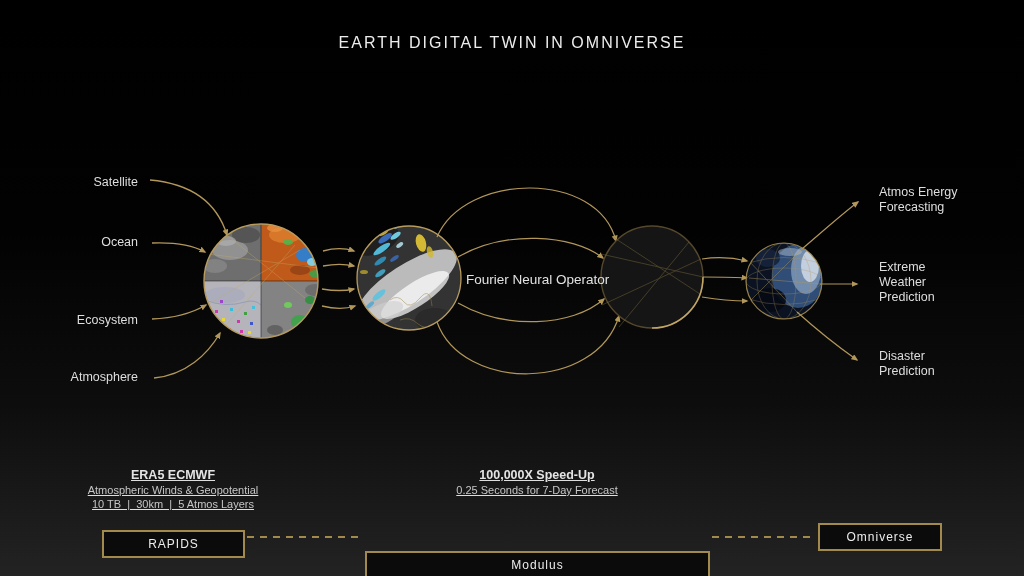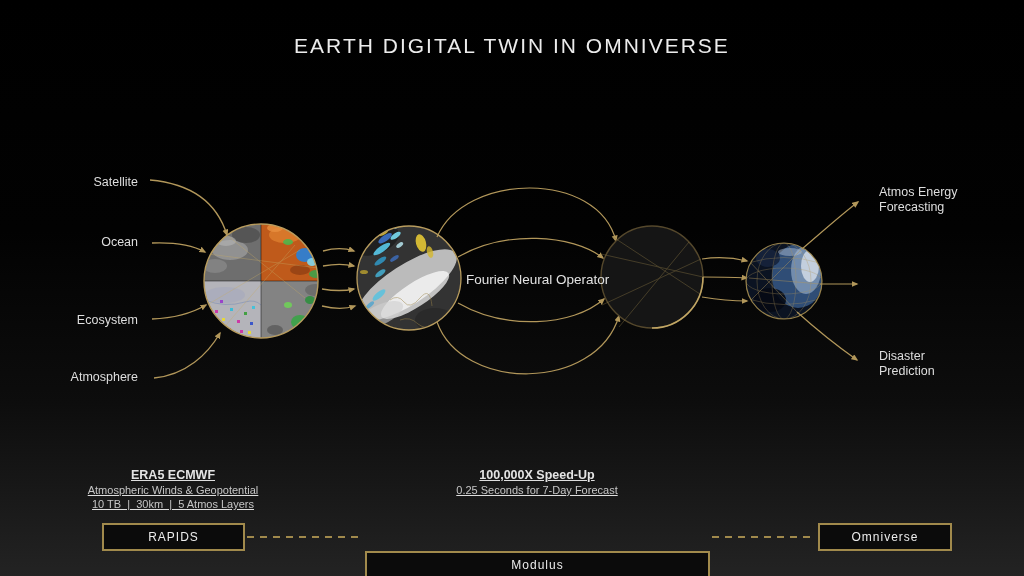--- a/index.html
+++ b/index.html
@@ -6,43 +6,43 @@
   .slide{
     position:relative;width:1024px;height:576px;overflow:hidden;
     background:linear-gradient(180deg,#000 0%,#020202 40%,#0d0d0d 70%,#1a1a1a 88%,#232323 100%);
     font-family:"Liberation Sans",sans-serif;
   }
   .slide *{box-sizing:border-box;}
   svg.canvas{position:absolute;left:0;top:0;z-index:1;}
   .txt{position:absolute;z-index:2;color:#dedede;}
   .title{
     left:0;top:34px;width:1024px;text-align:center;
-    font-size:21px;letter-spacing:2px;font-weight:500;color:#ececec;
+    font-size:16px;letter-spacing:2px;font-weight:500;color:#ececec;
   }
   .in-label{left:30px;width:108px;text-align:right;font-size:12.5px;color:#dedede;}
   .out-label{left:879px;font-size:12.5px;line-height:15px;color:#dedede;}
   .out-label span{display:block;}
   .fourier{left:466px;top:272px;font-size:13.5px;color:#e2e2e2;}
   .emulator{left:597px;top:258px;width:110px;text-align:center;
     font-size:11px;line-height:12.5px;letter-spacing:.6px;color:#cccccc;}
   .emulator span{display:block;}
   .stats{width:300px;text-align:center;top:468px;text-decoration:underline;}
   .stats .l1{display:block;font-size:12.5px;font-weight:bold;color:#e4e4e4;line-height:15px;}
   .stats .l2,.stats .l3{display:block;font-size:11px;color:#c6c6c6;line-height:14px;white-space:pre;}
   .stats-left{left:23px;}
   .stats-center{left:387px;}
   .pbox{
     position:absolute;top:523px;height:28px;z-index:2;
     border:2px solid #a18a4c;background:#0b0b0b;
     display:flex;align-items:center;justify-content:center;
   }
   .pbox span{font-size:12px;letter-spacing:1px;color:#ececec;}
-  .pbox-rapids{left:102px;width:143px;}
+  .pbox-rapids{left:102px;width:143px;margin-top:7px;}
   .pbox-modulus{left:365px;width:345px;margin-top:28px;}
-  .pbox-omniverse{left:818px;width:134px;}
+  .pbox-omniverse{left:818px;width:124px;}
   .dash{
     position:absolute;top:536px;height:2px;z-index:2;
     background:repeating-linear-gradient(90deg,#a18a4c 0 7px,transparent 7px 13px);
   }
   .dash1{left:247px;width:116px;}
   .dash2{left:712px;width:104px;}
 </style>
 </head>
 <body>
 
@@ -218,20 +218,25 @@
   <div class="txt in-label" style="top:235px">Ocean</div>
   <div class="txt in-label" style="top:313px">Ecosystem</div>
   <div class="txt in-label" style="top:370px">Atmosphere</div>
 
   <div class="txt fourier">Fourier Neural Operator</div>
 
   <div class="txt out-label" style="top:185px">
     <span>Atmos Energy</span>
     <span>Forecasting</span>
   </div>
+  <div class="txt out-label" style="top:260px">
+    <span>Extreme</span>
+    <span>Weather</span>
+    <span>Prediction</span>
+  </div>
   <div class="txt out-label" style="top:349px">
     <span>Disaster</span>
     <span>Prediction</span>
   </div>
 
   <div class="txt stats stats-left">
     <span class="l1">ERA5 ECMWF</span>
     <span class="l2">Atmospheric Winds &amp; Geopotential</span>
     <span class="l3">10 TB  |  30km  |  5 Atmos Layers</span>
   </div>

